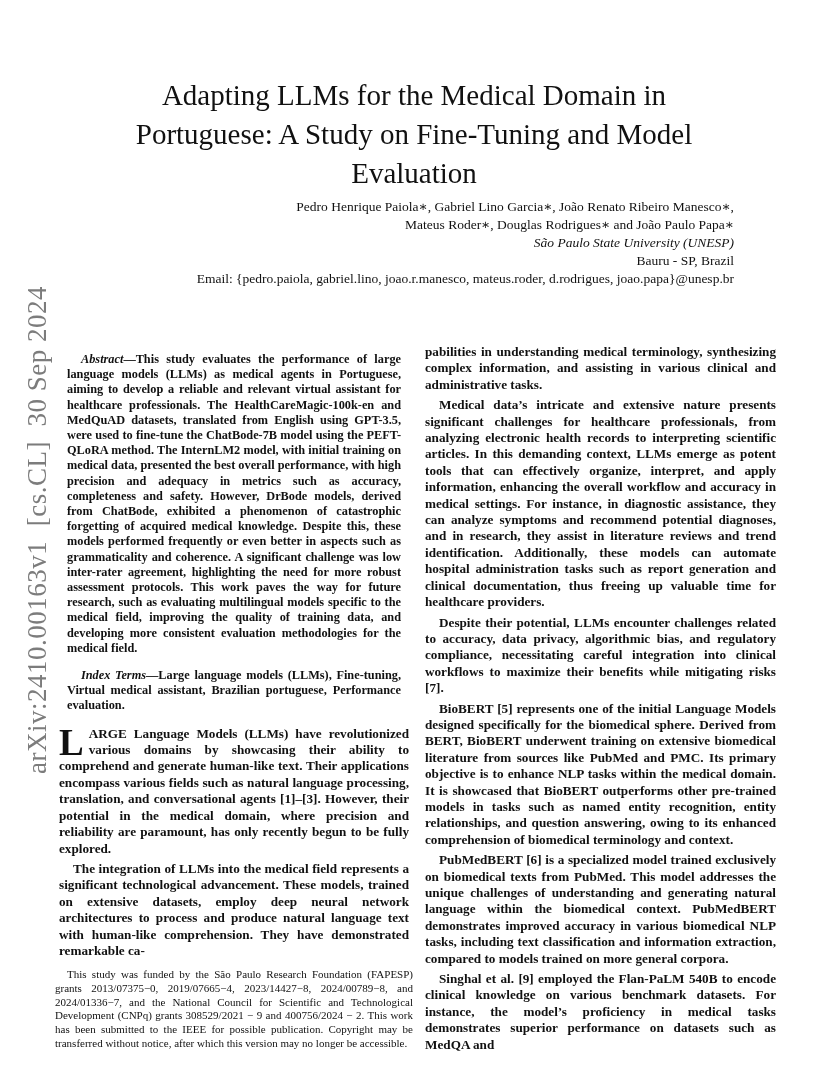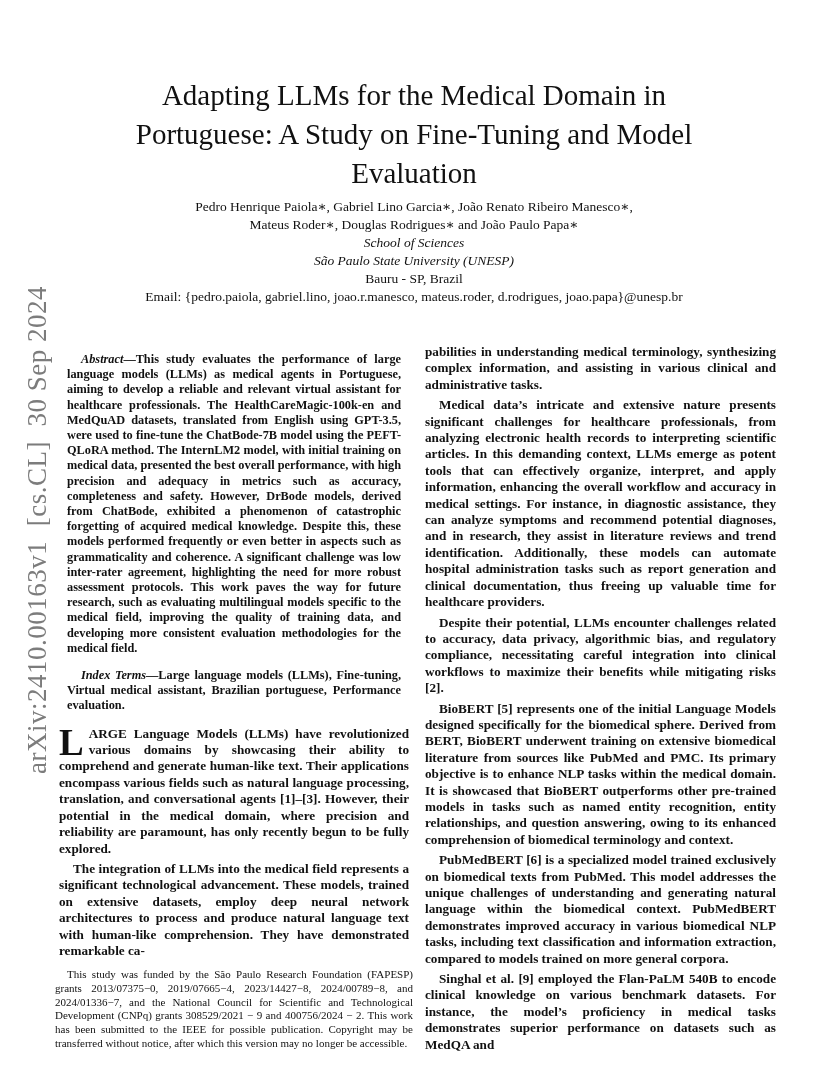--- a/index.html
+++ b/index.html
@@ -32,21 +32,21 @@
     text-align: center;
     font-size: 29px;
     line-height: 39px;
     font-weight: normal;
   }
   .authors {
     position: absolute;
     top: 198px;
     left: 94px;
     width: 640px;
-    text-align: center;
+    text-align: right;
     font-size: 13.5px;
     line-height: 18px;
   }
   .authors .it { font-style: italic; }
   .col {
     position: absolute;
     top: 340px;
     text-align: justify;
     hyphens: none;
   }
@@ -95,21 +95,20 @@
 
 <div class="page">
 
   <div class="arxiv-strip">arXiv:2410.00163v1  [cs.CL]  30 Sep 2024</div>
 
   <h1 class="title">Adapting LLMs for the Medical Domain in Portuguese: A Study on Fine-Tuning and Model Evaluation</h1>
 
   <div class="authors">
     <div>Pedro Henrique Paiola∗, Gabriel Lino Garcia∗, João Renato Ribeiro Manesco∗,</div>
     <div>Mateus Roder∗, Douglas Rodrigues∗ and João Paulo Papa∗</div>
-    <div class="it">School of Sciences</div>
     <div class="it">São Paulo State University (UNESP)</div>
     <div>Bauru - SP, Brazil</div>
     <div>Email: {pedro.paiola, gabriel.lino, joao.r.manesco, mateus.roder, d.rodrigues, joao.papa}@unesp.br</div>
   </div>
 
   <div class="col col-left">
     <p class="abstract"><span class="lead">Abstract</span><span>—This study evaluates the performance of large language models (LLMs) as medical agents in Portuguese, aiming to develop a reliable and relevant virtual assistant for healthcare professionals. The HealthCareMagic-100k-en and MedQuAD datasets, translated from English using GPT-3.5, were used to fine-tune the ChatBode-7B model using the PEFT-QLoRA method. The InternLM2 model, with initial training on medical data, presented the best overall performance, with high precision and adequacy in metrics such as accuracy, completeness and safety. However, DrBode models, derived from ChatBode, exhibited a phenomenon of catastrophic forgetting of acquired medical knowledge. Despite this, these models performed frequently or even better in aspects such as grammaticality and coherence. A significant challenge was low inter-rater agreement, highlighting the need for more robust assessment protocols. This work paves the way for future research, such as evaluating multilingual models specific to the medical field, improving the quality of training data, and developing more consistent evaluation methodologies for the medical field.</span></p>
 
     <p class="abstract"><span class="lead">Index Terms</span><span>—Large language models (LLMs), Fine-tuning, Virtual medical assistant, Brazilian portuguese, Performance evaluation.</span></p>
 
@@ -117,19 +116,19 @@
     <p class="body-p nodent"><span class="dropcap">L</span><span>ARGE Language Models (LLMs) have revolutionized various domains by showcasing their ability to comprehend and generate human-like text. Their applications encompass various fields such as natural language processing, translation, and conversational agents [1]–[3]. However, their potential in the medical domain, where precision and reliability are paramount, has only recently begun to be fully explored.</span></p>
 
     <p class="body-p">The integration of LLMs into the medical field represents a significant technological advancement. These models, trained on extensive datasets, employ deep neural network architectures to process and produce natural language text with human-like comprehension. They have demonstrated remarkable ca-</p>
 
     <div class="footnote">This study was funded by the São Paulo Research Foundation (FAPESP) grants 2013/07375−0, 2019/07665−4, 2023/14427−8, 2024/00789−8, and 2024/01336−7, and the National Council for Scientific and Technological Development (CNPq) grants 308529/2021 − 9 and 400756/2024 − 2. This work has been submitted to the IEEE for possible publication. Copyright may be transferred without notice, after which this version may no longer be accessible.</div>
   </div>
 
   <div class="col col-right">
     <p class="body-p nodent">pabilities in understanding medical terminology, synthesizing complex information, and assisting in various clinical and administrative tasks.</p>
     <p class="body-p">Medical data’s intricate and extensive nature presents significant challenges for healthcare professionals, from analyzing electronic health records to interpreting scientific articles. In this demanding context, LLMs emerge as potent tools that can effectively organize, interpret, and apply information, enhancing the overall workflow and accuracy in medical settings. For instance, in diagnostic assistance, they can analyze symptoms and recommend potential diagnoses, and in research, they assist in literature reviews and trend identification. Additionally, these models can automate hospital administration tasks such as report generation and clinical documentation, thus freeing up valuable time for healthcare providers.</p>
-    <p class="body-p">Despite their potential, LLMs encounter challenges related to accuracy, data privacy, algorithmic bias, and regulatory compliance, necessitating careful integration into clinical workflows to maximize their benefits while mitigating risks [2].</p>
+    <p class="body-p">Despite their potential, LLMs encounter challenges related to accuracy, data privacy, algorithmic bias, and regulatory compliance, necessitating careful integration into clinical workflows to maximize their benefits while mitigating risks [7].</p>
     <p class="body-p">BioBERT [5] represents one of the initial Language Models designed specifically for the biomedical sphere. Derived from BERT, BioBERT underwent training on extensive biomedical literature from sources like PubMed and PMC. Its primary objective is to enhance NLP tasks within the medical domain. It is showcased that BioBERT outperforms other pre-trained models in tasks such as named entity recognition, entity relationships, and question answering, owing to its enhanced comprehension of biomedical terminology and context.</p>
     <p class="body-p">PubMedBERT [6] is a specialized model trained exclusively on biomedical texts from PubMed. This model addresses the unique challenges of understanding and generating natural language within the biomedical context. PubMedBERT demonstrates improved accuracy in various biomedical NLP tasks, including text classification and information extraction, compared to models trained on more general corpora.</p>
     <p class="body-p">Singhal et al. [9] employed the Flan-PaLM 540B to encode clinical knowledge on various benchmark datasets. For instance, the model’s proficiency in medical tasks demonstrates superior performance on datasets such as MedQA and</p>
   </div>
 
 </div>
 
 </body></html>

